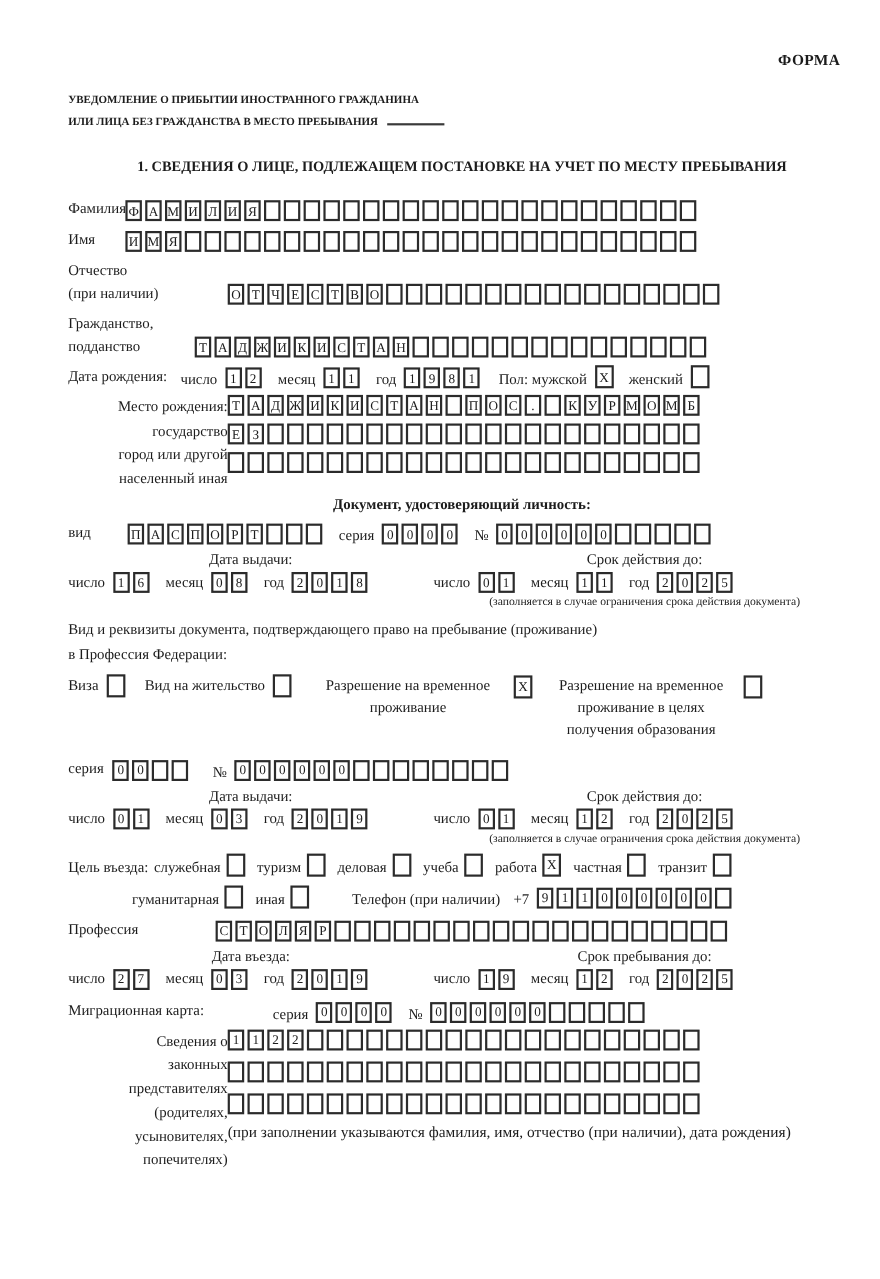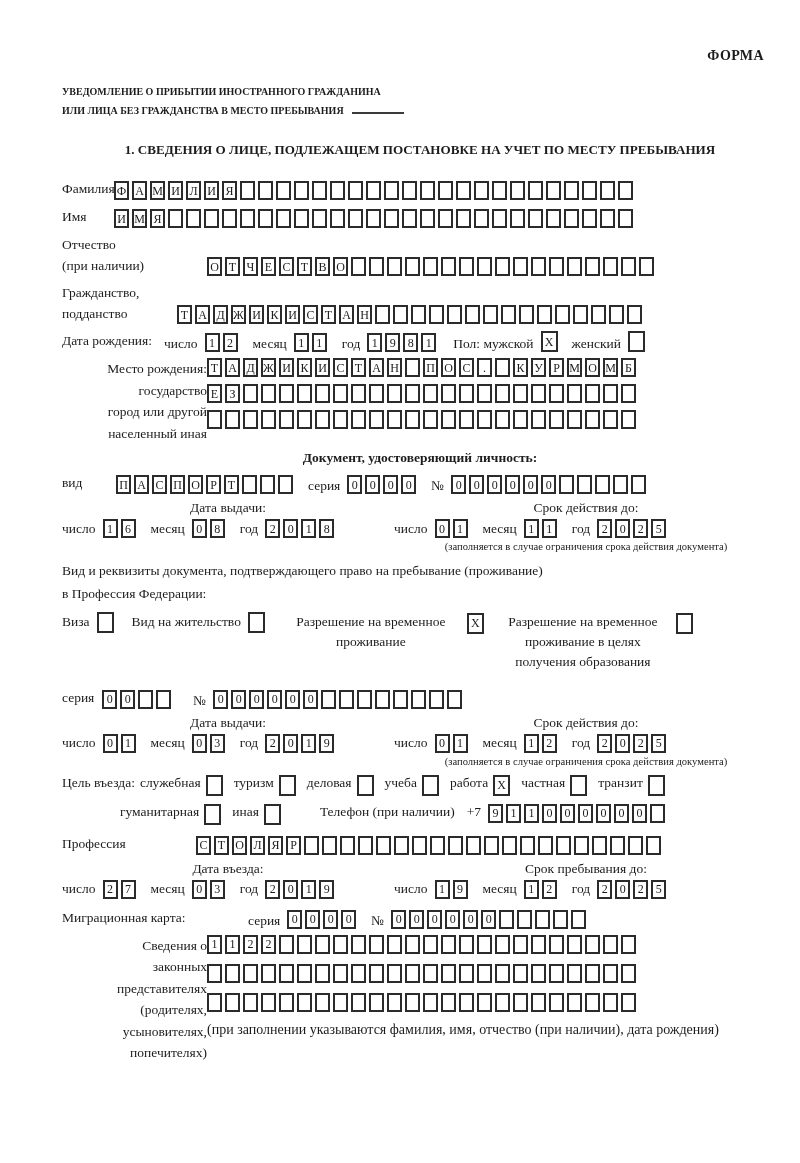--- a/index.html
+++ b/index.html
@@ -52,21 +52,21 @@
 
   .perm-row { display: flex; align-items: flex-start; margin: 6px 0 14px 0; }
   .perm-item { display: flex; align-items: flex-start; }
   .perm-pair { display: flex; align-items: center; }
   .perm-text { text-align: center; line-height: 1.5; }
   .pt-temp { width: 176px; } .pt-edu { width: 170px; }
   .perm-item .chk { margin-top: 1px; margin-left: 8px; }
   .mr18 { margin-right: 18px; } .mr14 { margin-right: 14px; }
   .perm-pair .chk { margin-left: 7px; }
 
-  .purpose { display: flex; align-items: flex-start; margin: 2px 0 8px 0; white-space: nowrap; }
+  .purpose { display: flex; align-items: flex-end; margin: 2px 0 8px 0; white-space: nowrap; }
   .purpose .plab { margin-right: 5px; }
   .purpose .chk { margin-right: 11px; }
   .purpose2 { margin-left: 58px; margin-bottom: 8px; }
   .phone-lab { margin-left: 28px; margin-right: 12px; }
   .pfx { margin-right: 7px; }
 
   
   .block { display: flex; align-items: flex-start; margin-bottom: 6px; }
   .blabels { flex: none; line-height: 21.5px; }
   .bw145 { width: 145px; text-align: right; }

